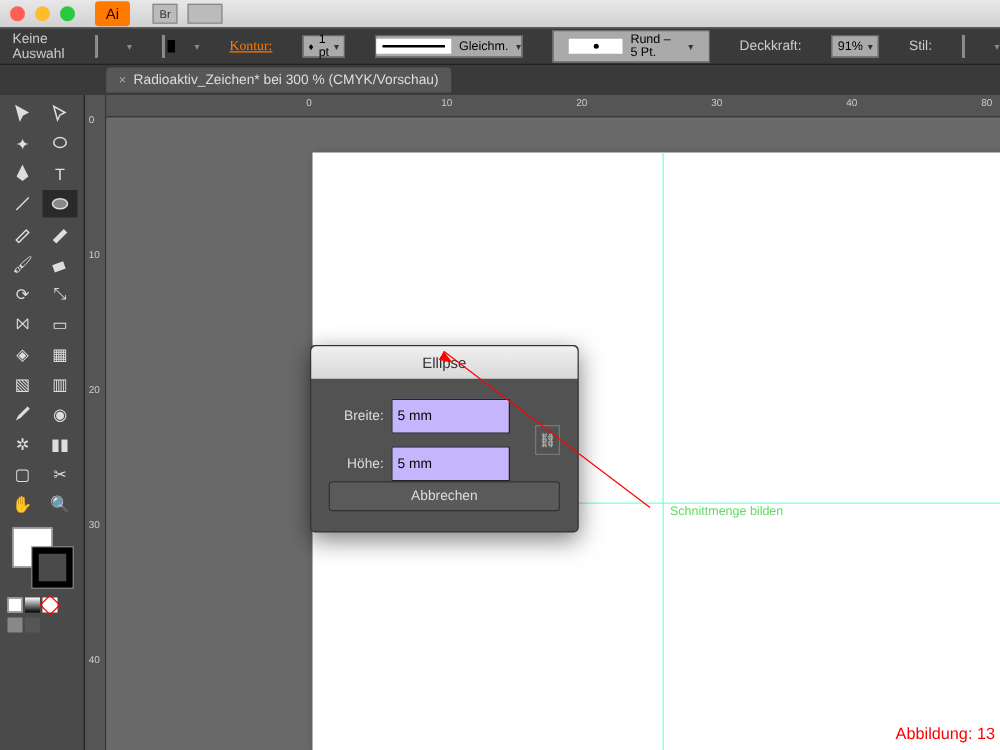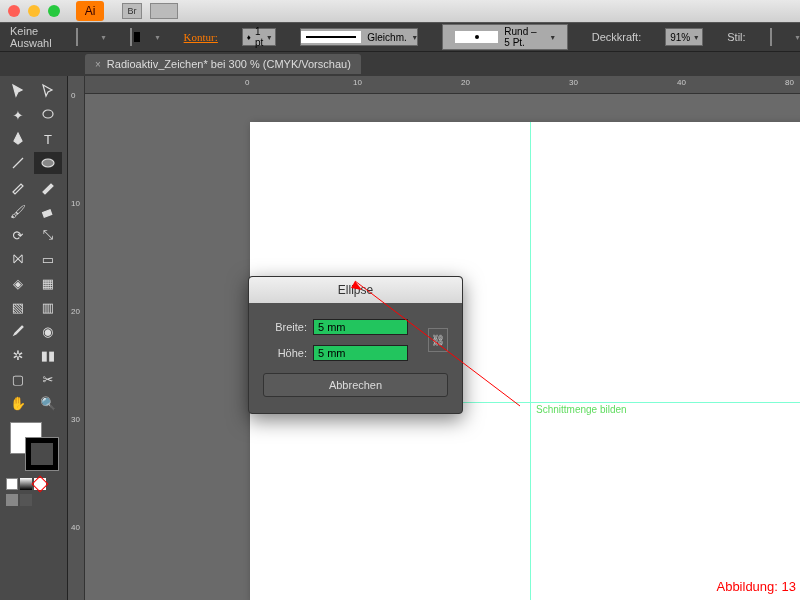--- a/index.html
+++ b/index.html
@@ -42,23 +42,23 @@
 .canvas-area { position:absolute; left:85px; top:18px; right:0; bottom:0; background:#6a6a6a;text-align:center; }
 .artboard { position:absolute; left:165px; top:28px; width:560px; height:480px; background:#fff; box-shadow:2px 2px 8px rgba(0,0,0,.3); }
 .guide-v { position:absolute; top:0; bottom:0; width:1px; background:#7fffd4; left:280px; }
 .guide-h { position:absolute; left:0; right:0; height:1px; background:#7fffd4; top:280px; }
 .guide-label { position:absolute; left:286px; top:282px; color:#5fdc5f; font-size:10px; }
 .dialog { position:absolute; left:248px; top:200px; width:215px; background:#525252; border:1px solid #333; box-shadow:0 6px 20px rgba(0,0,0,.5); border-radius:4px;}
 .dialog-title { height:26px; background:linear-gradient(#f0f0f0,#d8d8d8); text-align:center; line-height:26px; font-size:12px; color:#333; border-radius:4px 4px 0 0;}
 .dialog-body { padding:16px 14px; }
 .field-row { display:flex; align-items:center; margin-bottom:10px; }
 .field-row label{color:#ddd;font-size:11px;width:44px;text-align:right;margin-right:6px}
-.field-row input{width:95px;height:16px;background:#22c55e;border:1px solid #222;padding:0 4px;font-size:11px;color:#000}
+.field-row input{width:95px;height:28px;background:#c4b5fd;border:1px solid #222;padding:0 4px;font-size:11px;color:#000}
 .link-btn { width:20px; height:24px; background:#525252; border:1px solid #777; margin-left:8px; display:flex; align-items:center; justify-content:center; color:#ddd; font-size:11px; align-self:center;}
-.dialog-buttons{display:flex;gap:8px;margin-top:12px}
+.dialog-buttons{display:flex;gap:8px;}
 .dbtn{flex:1;height:24px;background:#5a5a5a;border:1px solid #333;color:#ddd;font-size:11px;cursor:pointer;border-radius:3px}
 .dbtn.primary{background:#666}
 .arrow-line{position:absolute;pointer-events:none}
 .caption{position:absolute;right:4px;bottom:6px;color:#ff0000;font-size:13px}
 </style>
 </head>
 <body>
 
 <div class="titlebar">
   <div class="wbtn red"></div>

